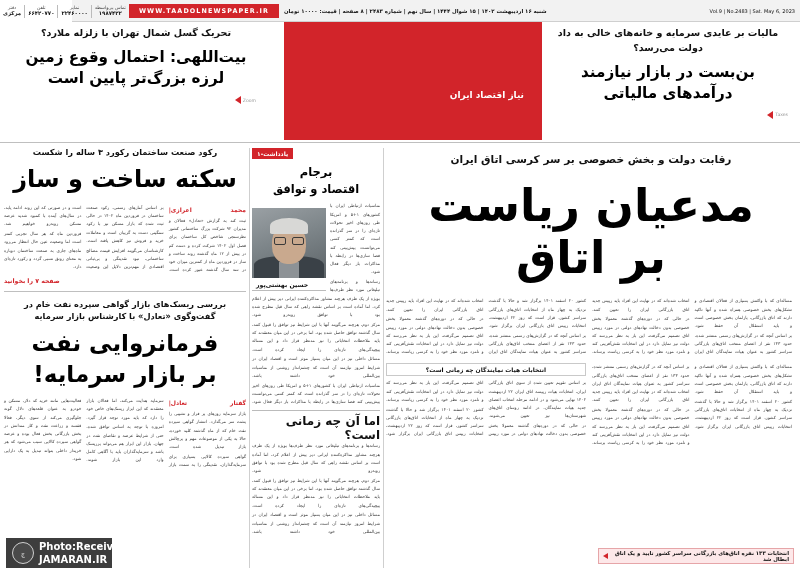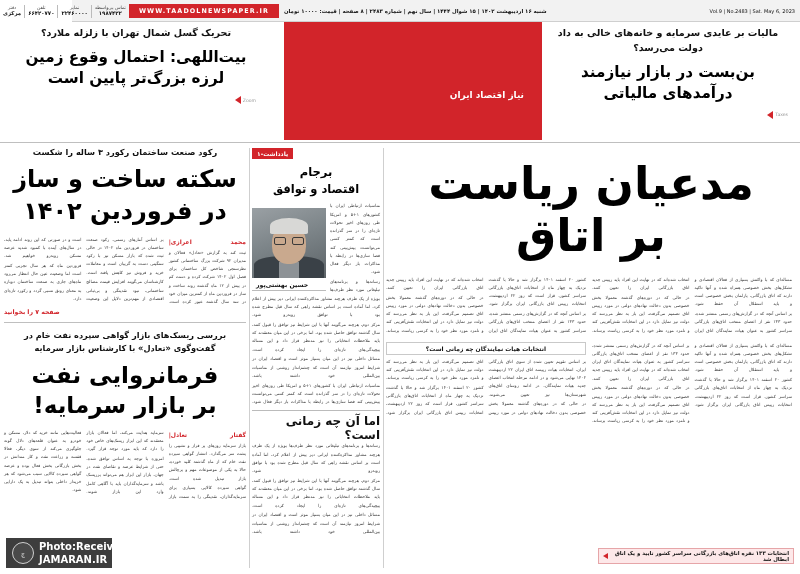--- a/index.html
+++ b/index.html
@@ -198,20 +198,21 @@
         <span class="tag-txt">Taxes</span>
       </div>
     </div>
   </div>
 
   <div class="rule-main"></div>
   <div class="vrule" style="right:416px; top:148px; height:420px;"></div>
   <div class="vrule" style="right:550px; top:148px; height:420px;"></div>
 
   <div class="col col-right">
+    <div class="lead-kicker">رقابت دولت و بخش خصوصی بر سر کرسی اتاق ایران</div>
     <div class="lead-title">
       <span>مدعیان ریاست</span>
       <span class="l2">بر اتاق</span>
     </div>
 
     <div style="margin-top:14px; display:flex; flex-direction:row-reverse; gap:6px;">
       <div style="width:200px;">
         <div class="txt cols2">
           <p>کشور ۲۰ اسفند ۱۴۰۱ برگزار شد و حالا با گذشت نزدیک به چهار ماه از انتخابات اتاق‌های بازرگانی سراسر کشور، قرار است که روز ۲۲ اردیبهشت، انتخابات رییس اتاق بازرگانی ایران برگزار شود.</p>
           <p>بر اساس آنچه که در گزارش‌های رسمی منتشر شده، حدود ۱۳۳ نفر از اعضای منتخب اتاق‌های بازرگانی سراسر کشور به عنوان هیات نمایندگان اتاق ایران انتخاب شده‌اند که در نهایت این افراد باید رییس جدید اتاق بازرگانی ایران را تعیین کنند.</p>
@@ -290,21 +291,20 @@
       <p>مسائل داخلی نیز در این میان بسیار موثر است و اقتصاد ایران در شرایط امروز نیازمند آن است که چشم‌انداز روشنی از مناسبات بین‌المللی خود داشته باشد.</p>
     </div>
   </div>
 
   <div class="col col-left">
 
     <div>
       <div class="lc-kicker">رکود صنعت ساختمان رکورد ۳ ساله را شکست</div>
       <div class="lc-title">
         <span>سکته ساخت و ساز</span><br>
-        <span>در فروردین ۱۴۰۲</span>
       </div>
       <div class="txt cols3" style="margin-top:8px;">
         <p><span class="byline">محمد اعرازی|</span></p>
         <p>ثبت کند به گزارش «تعادل» فعالان و مدیران ۹۲ شرکت بزرگ ساختمانی کشور نظرسنجی شاخص کل ساختمان برای فصل اول ۱۴۰۲ شرکت کرده و دست کم در بیش از ۱۲ ماه گذشته روند ساخت و ساز در فروردین ماه از کمترین میزان خود در سه سال گذشته عبور کرده است.</p>
         <p>بر اساس آمارهای رسمی، رکود صنعت ساختمان در فروردین ماه ۱۴۰۲ در حالی ثبت شده که بازار مسکن نیز با رکود سنگینی دست به گریبان است و معاملات خرید و فروش نیز کاهش یافته است.</p>
         <p>کارشناسان می‌گویند افزایش قیمت مصالح ساختمانی، نبود نقدینگی و بی‌ثباتی اقتصادی از مهم‌ترین دلایل این وضعیت است و در صورتی که این روند ادامه یابد، در سال‌های آینده با کمبود شدید عرضه مسکن روبه‌رو خواهیم شد.</p>
         <p>فروردین ماه که هر سال تجربی کمتر است اما وضعیت عین حال انتظار می‌رود ماه‌های جاری به صنعت ساختمان دوباره به معنای رونق نسبی گردد و رکورد تازه‌ای دارد.</p>
       </div>
       <div class="readmore">صفحه ۷ را بخوانید</div>
     </div>

